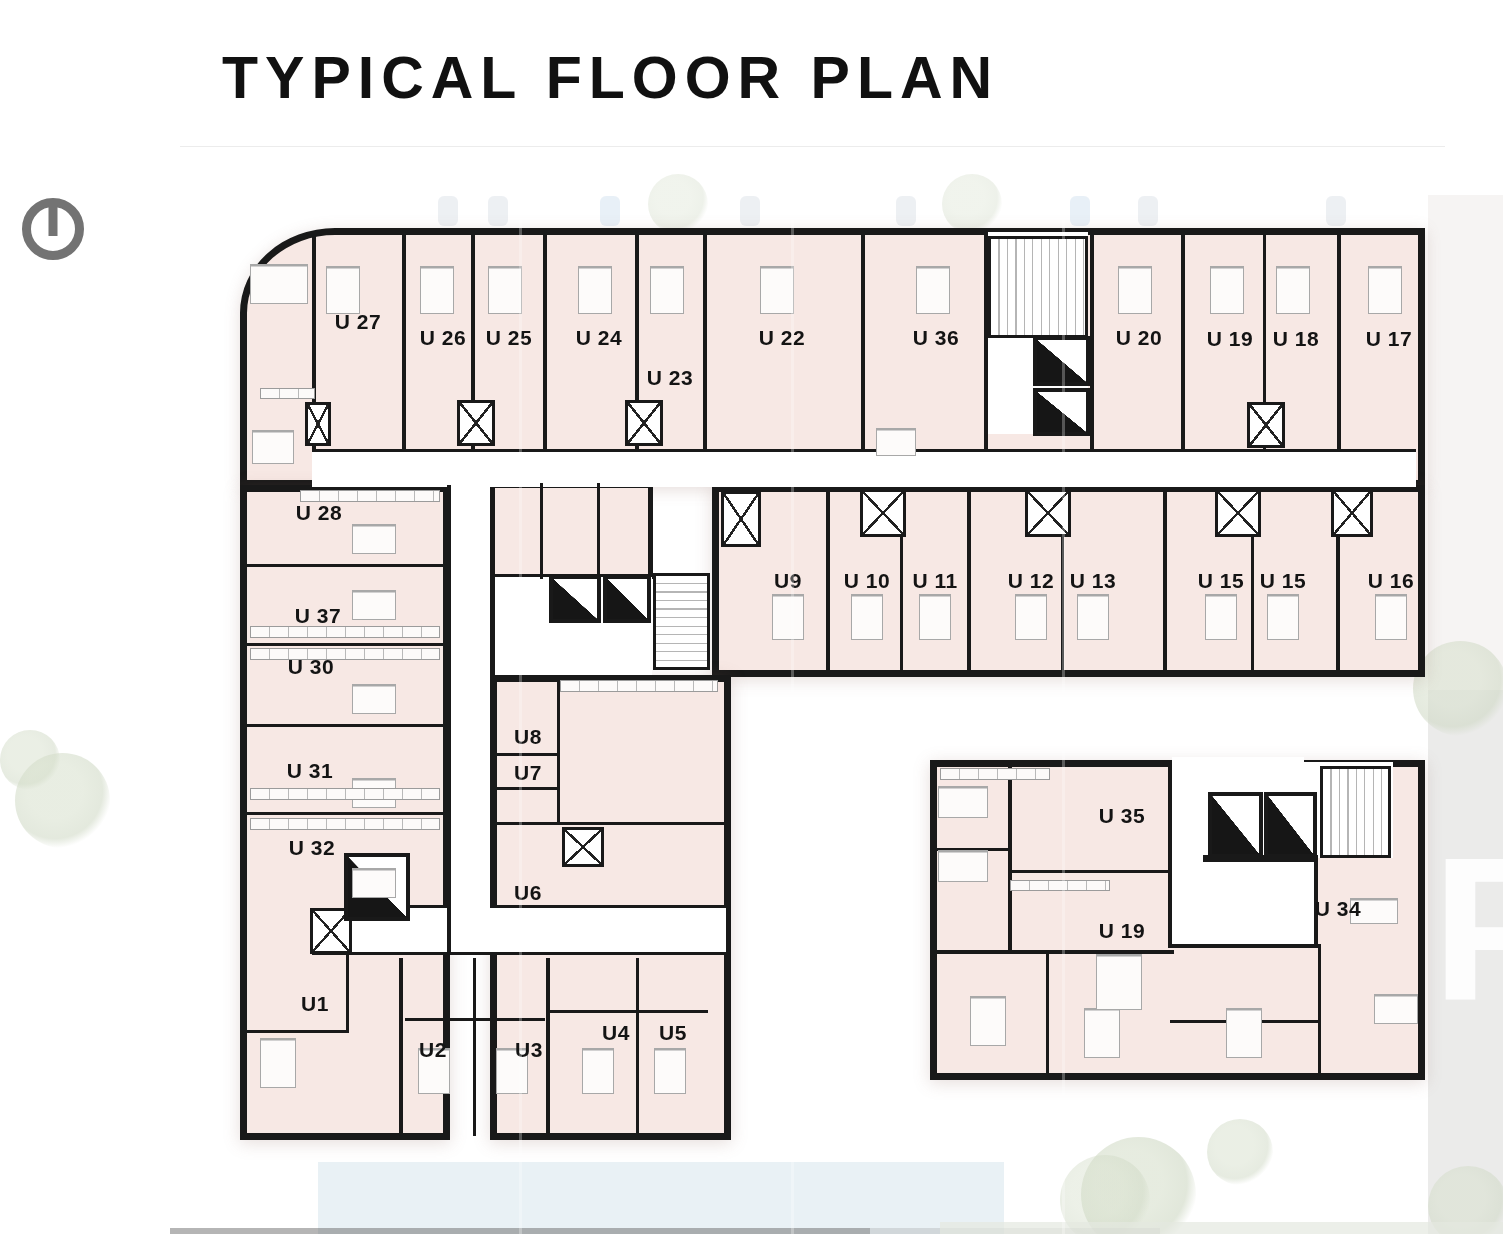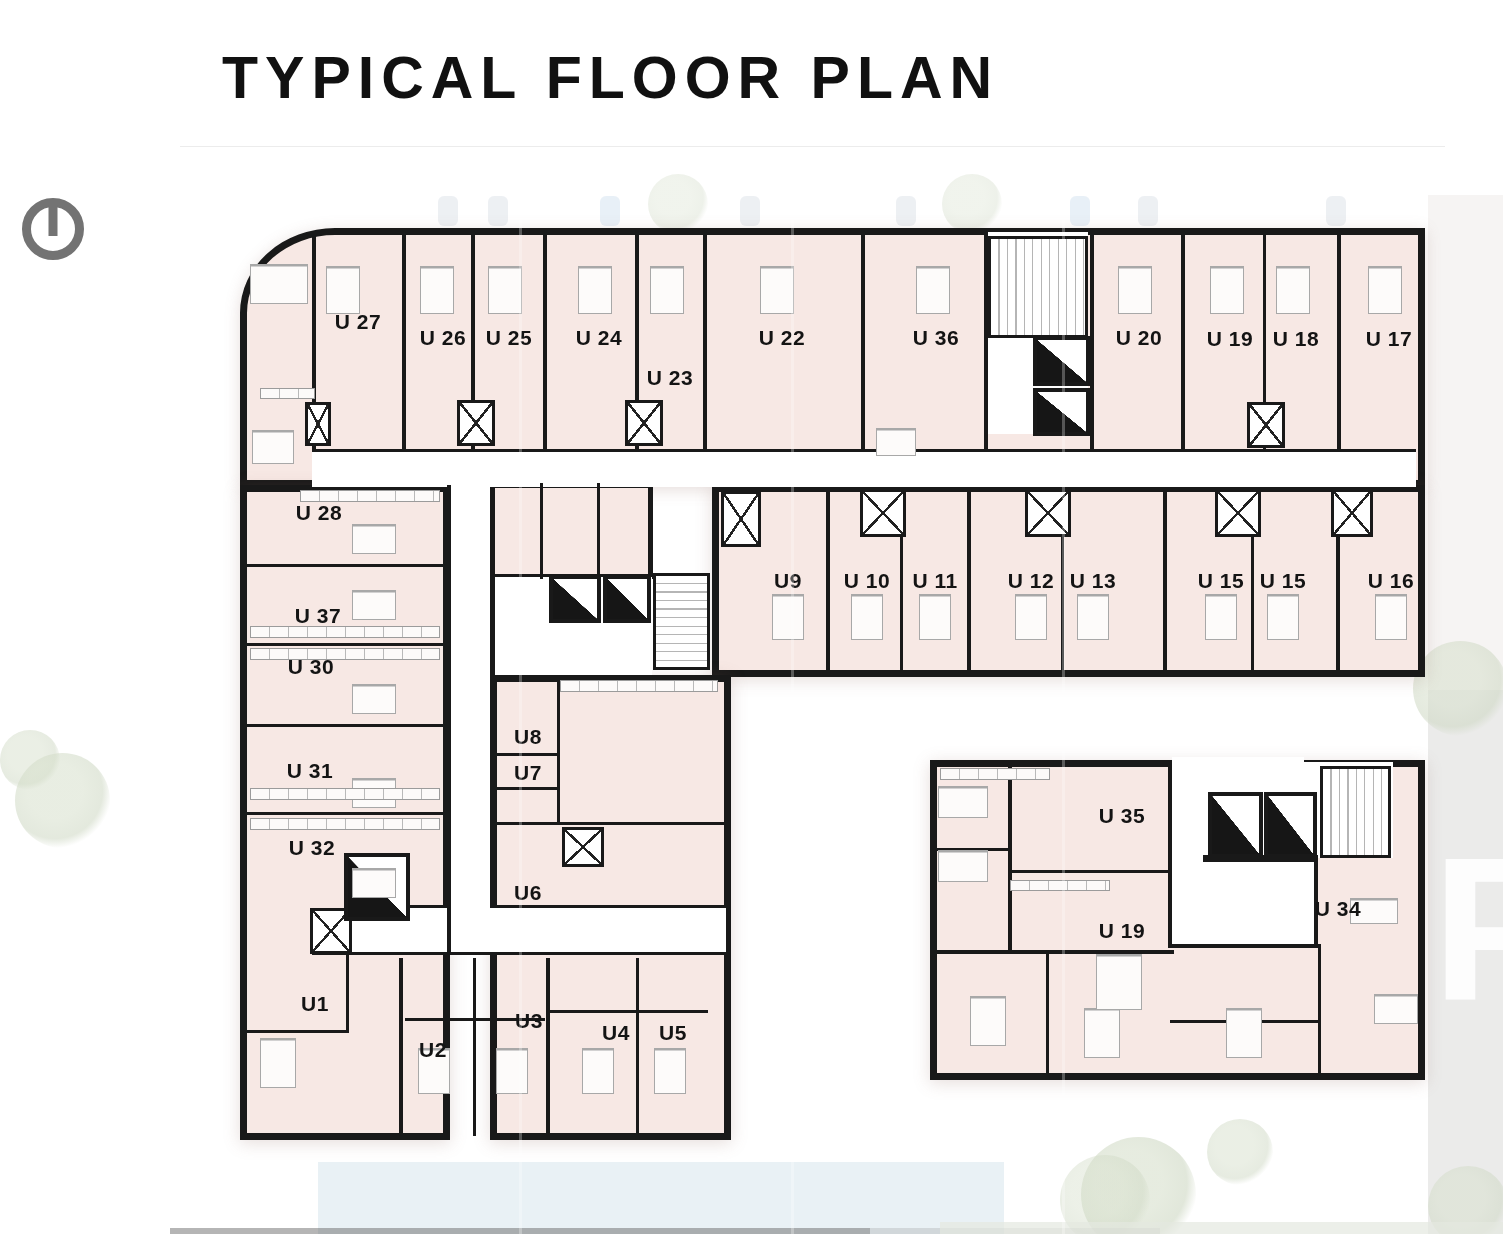--- a/index.html
+++ b/index.html
@@ -208,21 +208,21 @@
       <div class="ks" style="left: 250px; top: 626px; width: 190px; height: 12px;"></div>
       <div class="ks" style="left: 250px; top: 648px; width: 190px; height: 12px;"></div>
       <div class="ks" style="left: 250px; top: 788px; width: 190px; height: 12px;"></div>
       <div class="ks" style="left: 250px; top: 818px; width: 190px; height: 12px;"></div>
       <div class="ks" style="left: 560px; top: 680px; width: 158px; height: 12px;"></div>
       <div class="ks" style="left: 940px; top: 768px; width: 110px; height: 12px;"></div>
       <div class="ks" style="left: 1010px; top: 880px; width: 100px; height: 11px;"></div>
       <div class="ks" style="left: 260px; top: 388px; width: 55px; height: 11px;"></div>
       <div class="unit-label" style="left: 315px; top: 1004px;">U1</div>
       <div class="unit-label" style="left: 433px; top: 1050px;">U2</div>
-      <div class="unit-label" style="left: 512px; top: 1021px; padding-left: 34px;">U3</div>
+      <div class="unit-label" style="left: 512px; top: 1050px; padding-left: 34px;">U3</div>
       <div class="unit-label" style="left: 600px; top: 1033px; margin-left: 16px;">U4</div>
       <div class="unit-label" style="left: 673px; top: 1033px;">U5</div>
       <div class="unit-label" style="left: 528px; top: 893px;">U6</div>
       <div class="unit-label" style="left: 528px; top: 773px;">U7</div>
       <div class="unit-label" style="left: 528px; top: 737px;">U8</div>
       <div class="unit-label" style="left: 788px; top: 581px;">U9</div>
       <div class="unit-label" style="left: 867px; top: 581px;">U 10</div>
       <div class="unit-label" style="left: 935px; top: 581px;">U 11</div>
       <div class="unit-label" style="left: 1031px; top: 581px;">U 12</div>
       <div class="unit-label" style="left: 1093px; top: 581px;">U 13</div>

